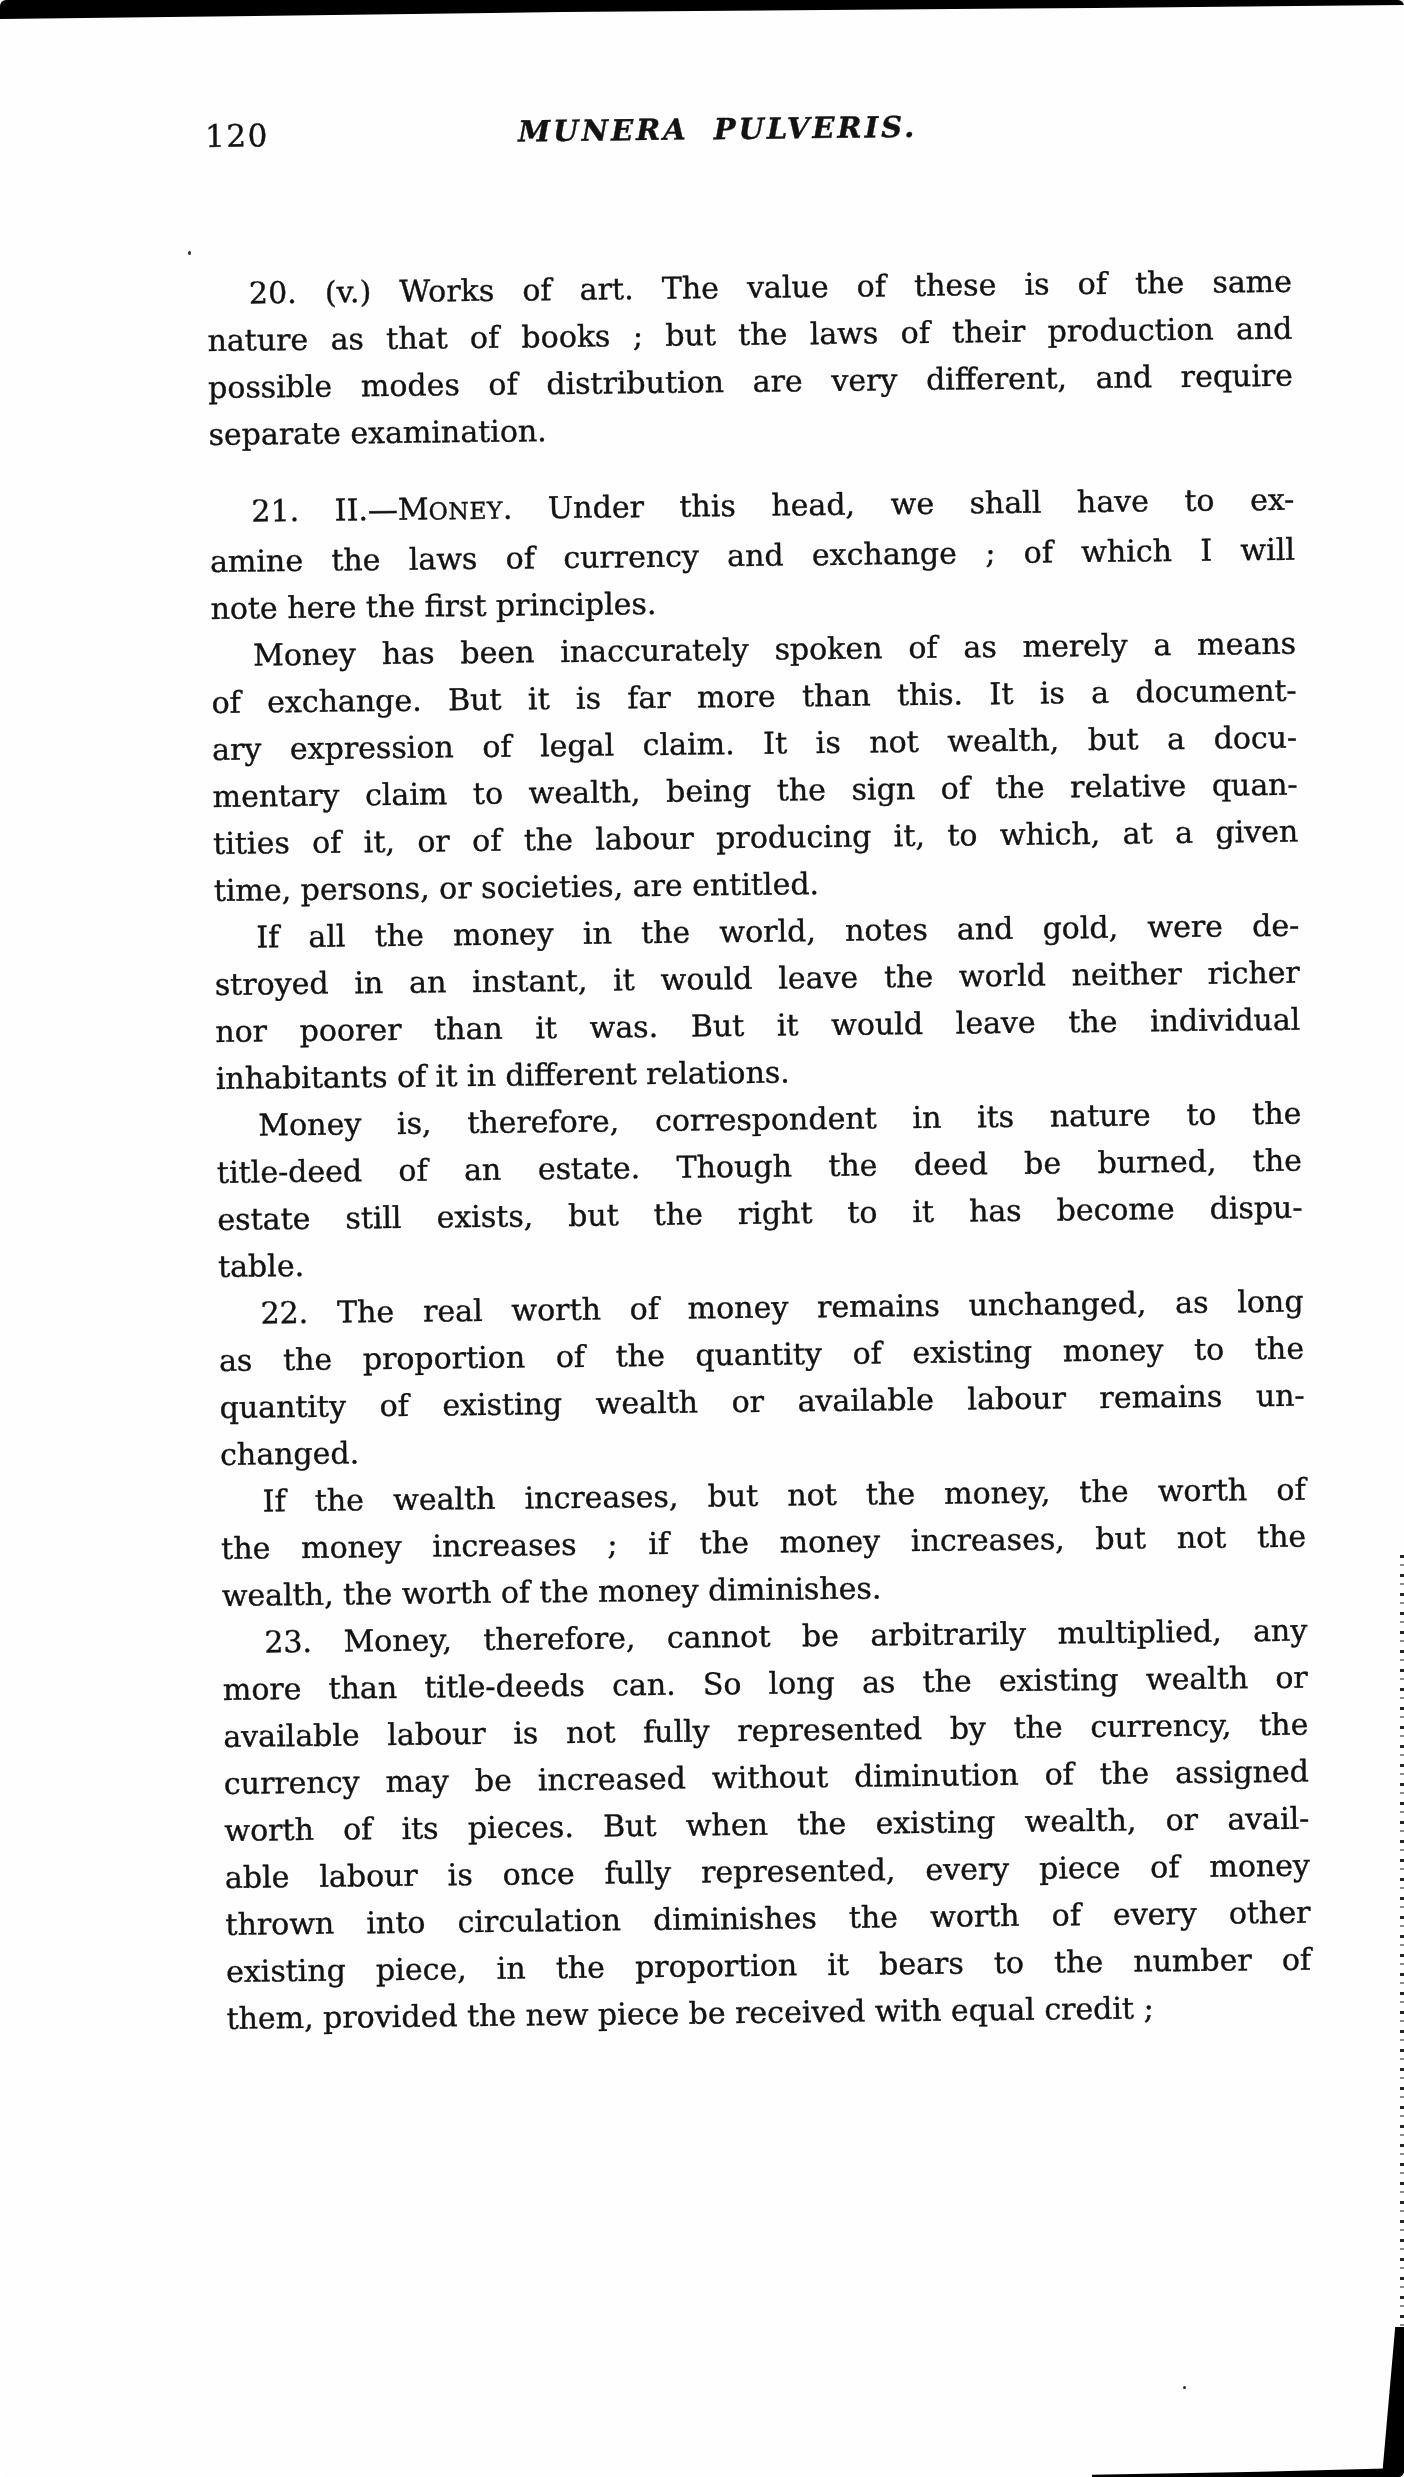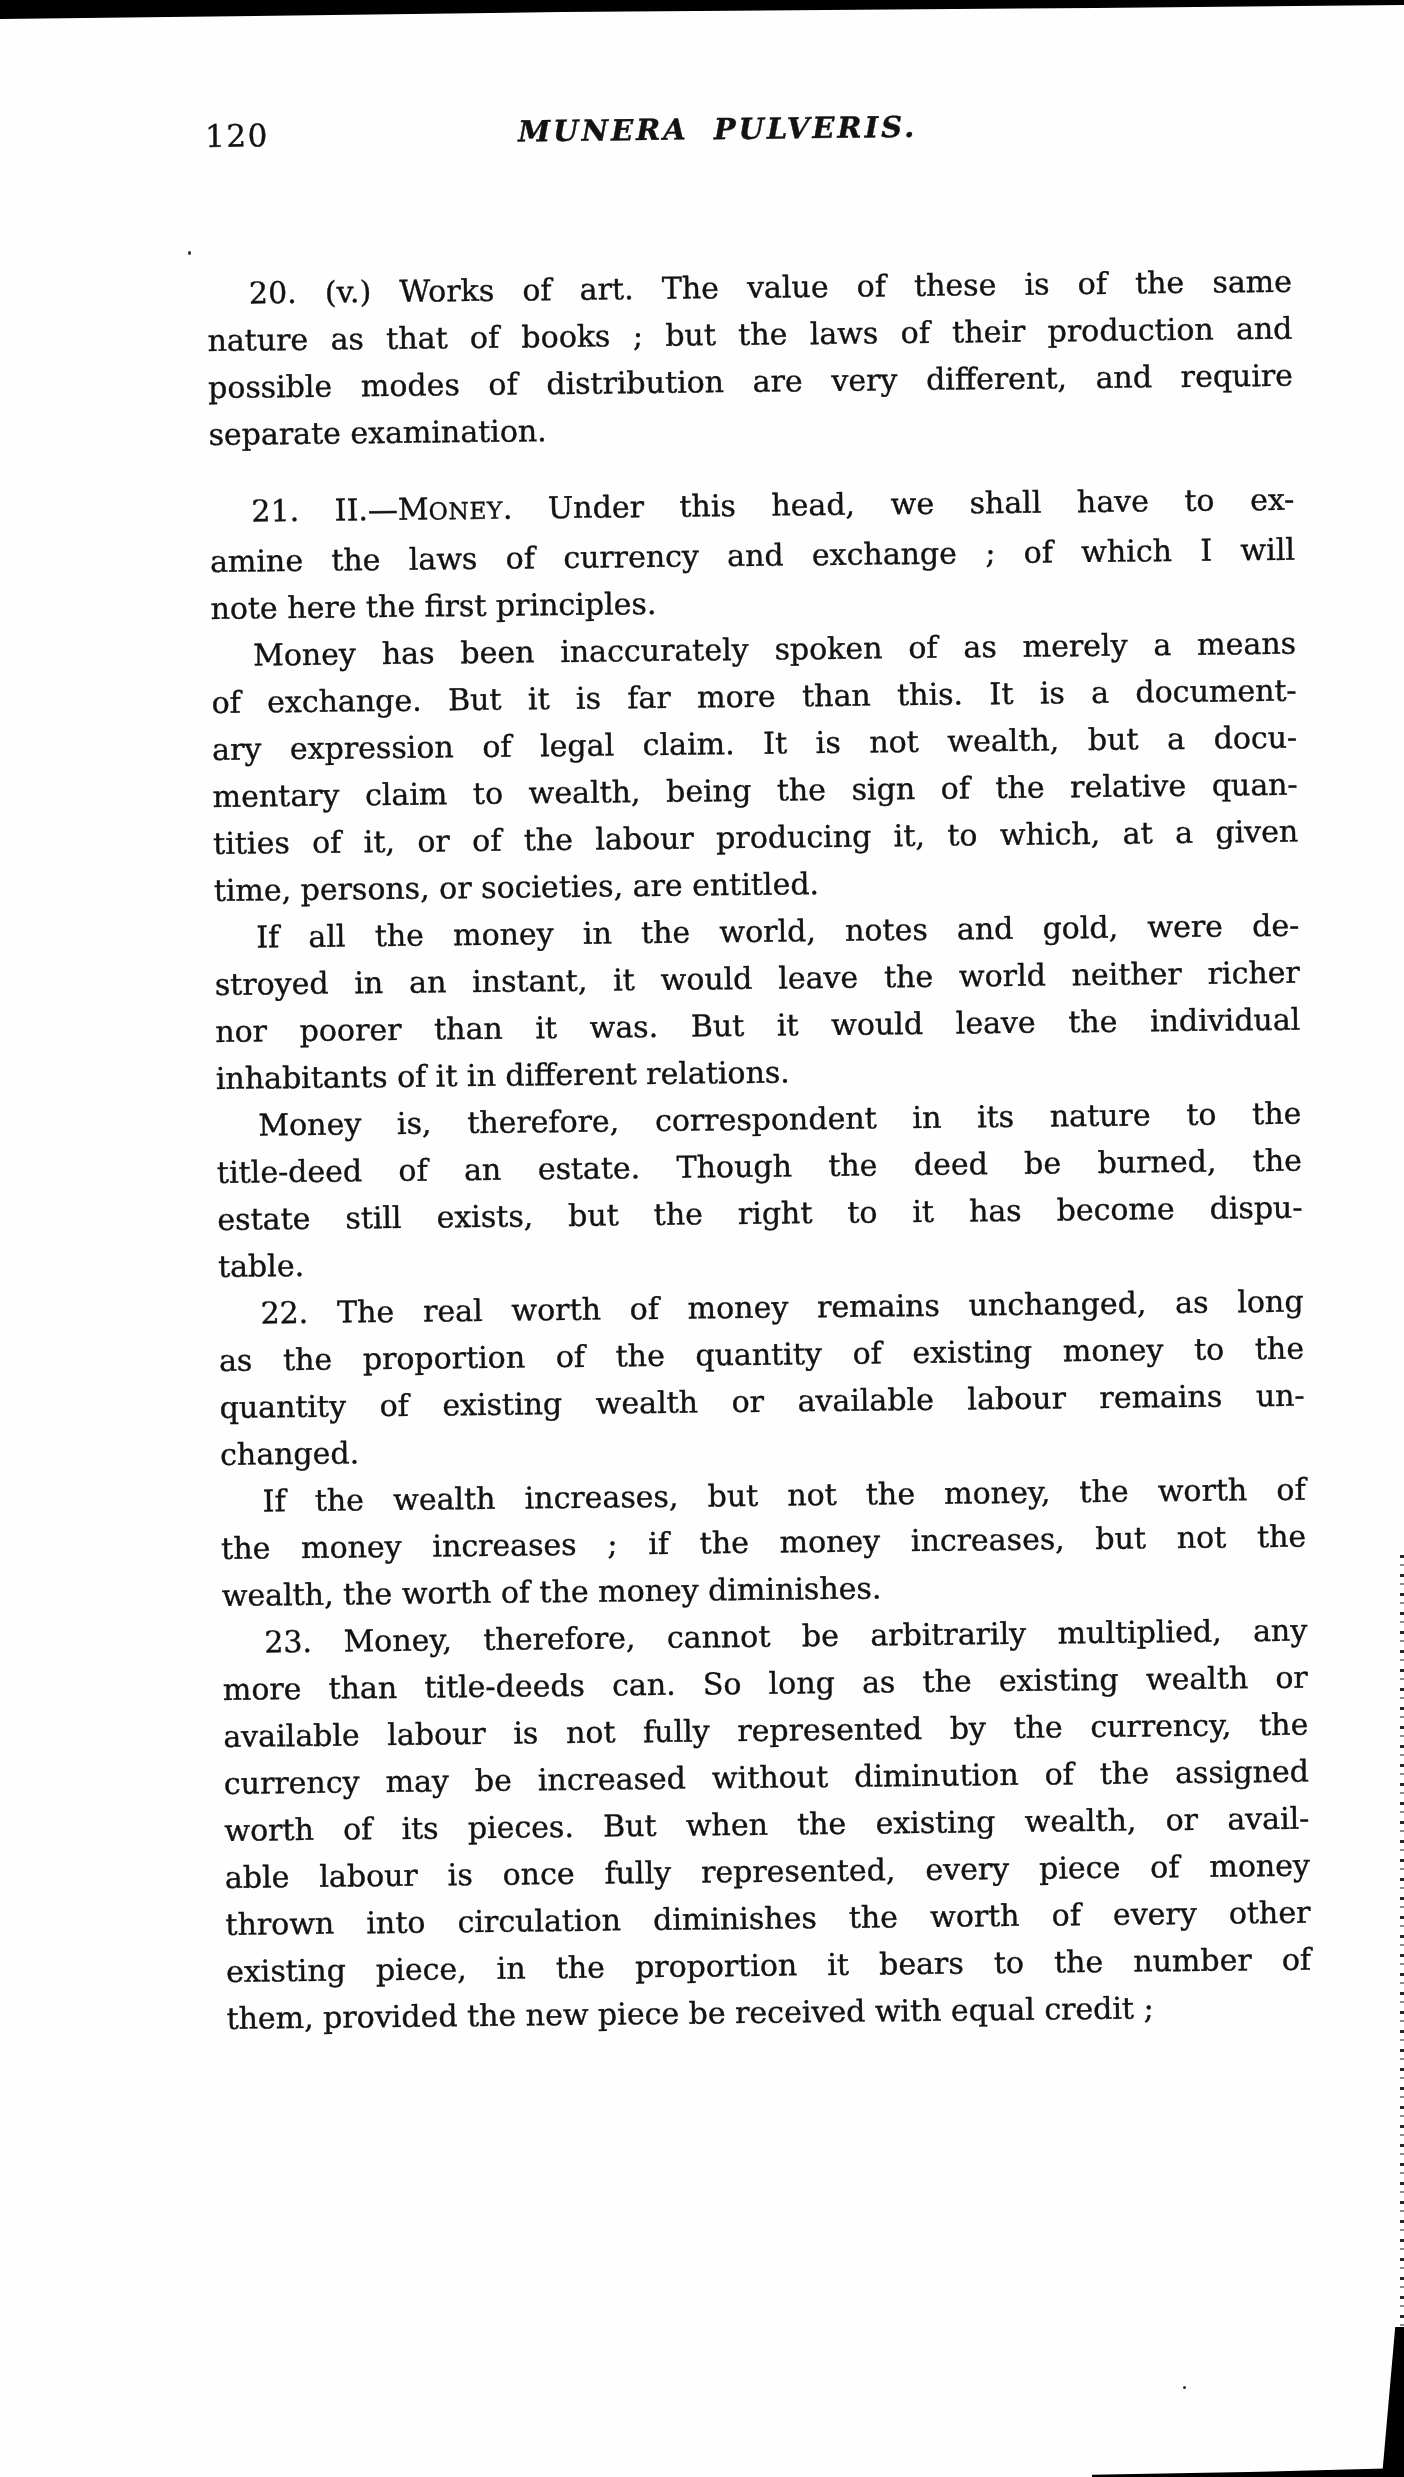--- a/index.html
+++ b/index.html
@@ -3,20 +3,21 @@
 <meta charset="utf-8">
 <style>
   html, body { margin: 0; padding: 0; background: #ffffff; }
   .sheet {
     position: relative;
     width: 1404px;
     height: 2477px;
     background: #fefefe;
     overflow: hidden;
     font-family: "DejaVu Serif", "Liberation Serif", serif;
+    border-radius: 6px;
   }
   
   .scan-top {
     position: absolute; top: 0; left: 0; width: 1404px; height: 22px;
     background: #000;
     clip-path: polygon(0 0, 100% 0, 100% 5px, 78% 8px, 40% 12px, 12% 17px, 0 19px);
   }
   .page-text {
     position: absolute;
     left: 205px; top: 118px; width: 1085px;

